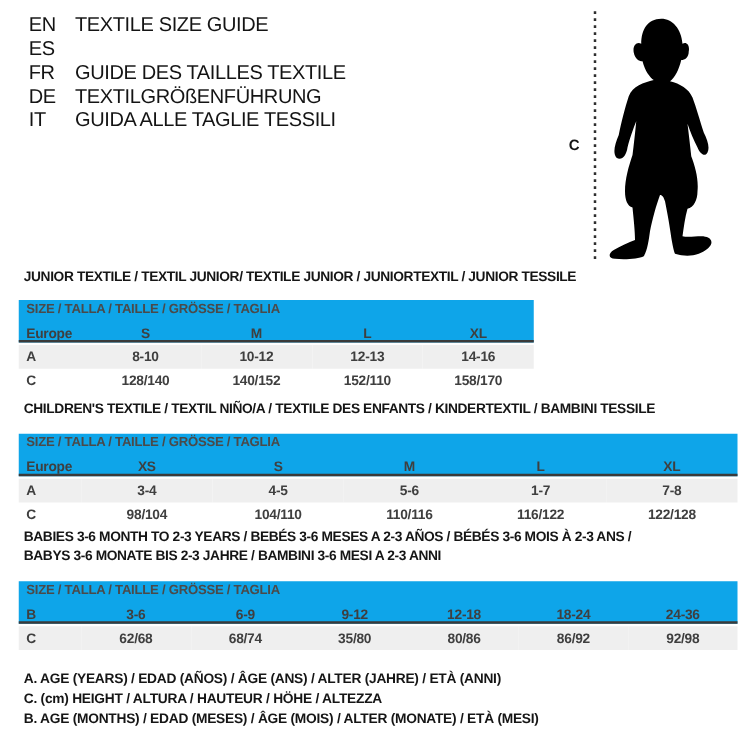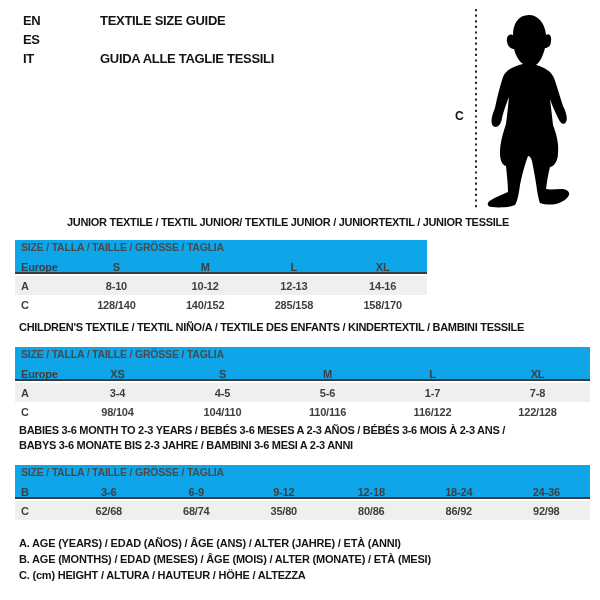--- a/index.html
+++ b/index.html
@@ -6,21 +6,21 @@
   html, body { width: 600px; height: 600px; }
   body {
     position: relative;
     background: #ffffff;
     font-family: "Liberation Sans", sans-serif;
     color: #161616;
     overflow: hidden;
   }
   
   .lang-block { position: absolute; left: 23px; top: 11px; }
-  .lang-row { display: flex; line-height: 19px; font-size: 13px; font-weight: 700; letter-spacing: -0.3px; color: #141414; gap: 40px; }
+  .lang-row { display: flex; line-height: 19px; font-size: 16px; font-weight: 400; letter-spacing: -0.3px; color: #141414; }
   .lang-code { width: 37px; }
   
   .figure-svg { position: absolute; left: 470px; top: 3px; width: 130px; height: 207px; }
   .height-label { position: absolute; left: 455px; top: 109px; font-size: 12px; font-weight: 700; color: #141414; }
   
   .tbl-title { position: absolute; left: 19px; font-size: 11px; font-weight: 700; letter-spacing: -0.3px; line-height: 13px; color: #151515; white-space: nowrap; }
   .tbl-title.two-line { line-height: 14.5px; white-space: normal; width: 560px; }
   
   .size-bar {
     position: absolute; left: 15px; height: 34px;
@@ -33,21 +33,21 @@
     position: absolute; left: 15px;
     border-collapse: collapse; table-layout: fixed;
     font-size: 11px; font-weight: 700; letter-spacing: -0.2px; color: #3f3f3f;
   }
   table.sizes td { height: 19px; text-align: center; white-space: nowrap; padding: 0; }
   table.sizes td.lbl { text-align: left; padding-left: 6px; }
   tr.alt { background: #efefef; }
   .w1 { width: 412px; }
   .w2 { width: 575px; }
   
-  #t1-title { top: 216px; margin-left: 48px; }
+  #t1-title { top: 216px; }
   #t1-bar   { top: 240px; width: 412px; }
   #t1-table { top: 257px; }
   #t2-title { top: 321px; }
   #t2-bar   { top: 347px; width: 575px; }
   #t2-table { top: 364px; }
   #t3-title { top: 423px; }
   #t3-bar   { top: 465px; width: 575px; }
   #t3-table { top: 482px; }
   
   .footnotes { position: absolute; left: 19px; top: 535px; font-size: 11px; font-weight: 700; letter-spacing: -0.2px; line-height: 16px; color: #151515; }
@@ -55,20 +55,28 @@
 </head>
 <body>
 
 <div class="lang-block">
   <div class="lang-row">
     <span class="lang-code">EN</span>
     <span>TEXTILE SIZE GUIDE</span>
   </div>
   <div class="lang-row">
     <span class="lang-code">ES</span>
+  </div>
+  <div class="lang-row">
+    <span class="lang-code">FR</span>
+    <span>GUIDE DES TAILLES TEXTILE</span>
+  </div>
+  <div class="lang-row">
+    <span class="lang-code">DE</span>
+    <span>TEXTILGRÖßENFÜHRUNG</span>
   </div>
   <div class="lang-row">
     <span class="lang-code">IT</span>
     <span>GUIDA ALLE TAGLIE TESSILI</span>
   </div>
 </div>
 
 <svg class="figure-svg" viewBox="0 0 130 207" aria-hidden="true">
   <line x1="6" y1="6" x2="6" y2="206" stroke="#2e2e2e" stroke-width="2" stroke-dasharray="2.2 3.4"></line>
   <path fill="#000000" d="M59,12
@@ -110,21 +118,21 @@
       <td class="lbl">A</td>
       <td>8-10</td>
       <td>10-12</td>
       <td>12-13</td>
       <td>14-16</td>
     </tr>
     <tr>
       <td class="lbl">C</td>
       <td>128/140</td>
       <td>140/152</td>
-      <td>285/158</td>
+      <td>152/110</td>
       <td>158/170</td>
     </tr>
   </tbody>
 </table>
 
 <div class="tbl-title" id="t2-title">CHILDREN'S TEXTILE / TEXTIL NIÑO/A / TEXTILE DES ENFANTS / KINDERTEXTIL / BAMBINI TESSILE</div>
 <div class="size-bar" id="t2-bar">SIZE / TALLA / TAILLE / GRÖSSE / TAGLIA</div>
 <table class="sizes w2" id="t2-table">
   <colgroup>
       <col style="width:50px">
@@ -194,15 +202,15 @@
       <td>35/80</td>
       <td>80/86</td>
       <td>86/92</td>
       <td>92/98</td>
     </tr>
   </tbody>
 </table>
 
 <div class="footnotes">
   <div>A. AGE (YEARS) / EDAD (AÑOS) / ÂGE (ANS) / ALTER (JAHRE) / ETÀ (ANNI)</div>
+  <div>C. (cm) HEIGHT / ALTURA / HAUTEUR / HÖHE / ALTEZZA</div>
   <div>B. AGE (MONTHS) / EDAD (MESES) / ÂGE (MOIS) / ALTER (MONATE) / ETÀ (MESI)</div>
-  <div>C. (cm) HEIGHT / ALTURA / HAUTEUR / HÖHE / ALTEZZA</div>
 </div>
 
 </body></html>

